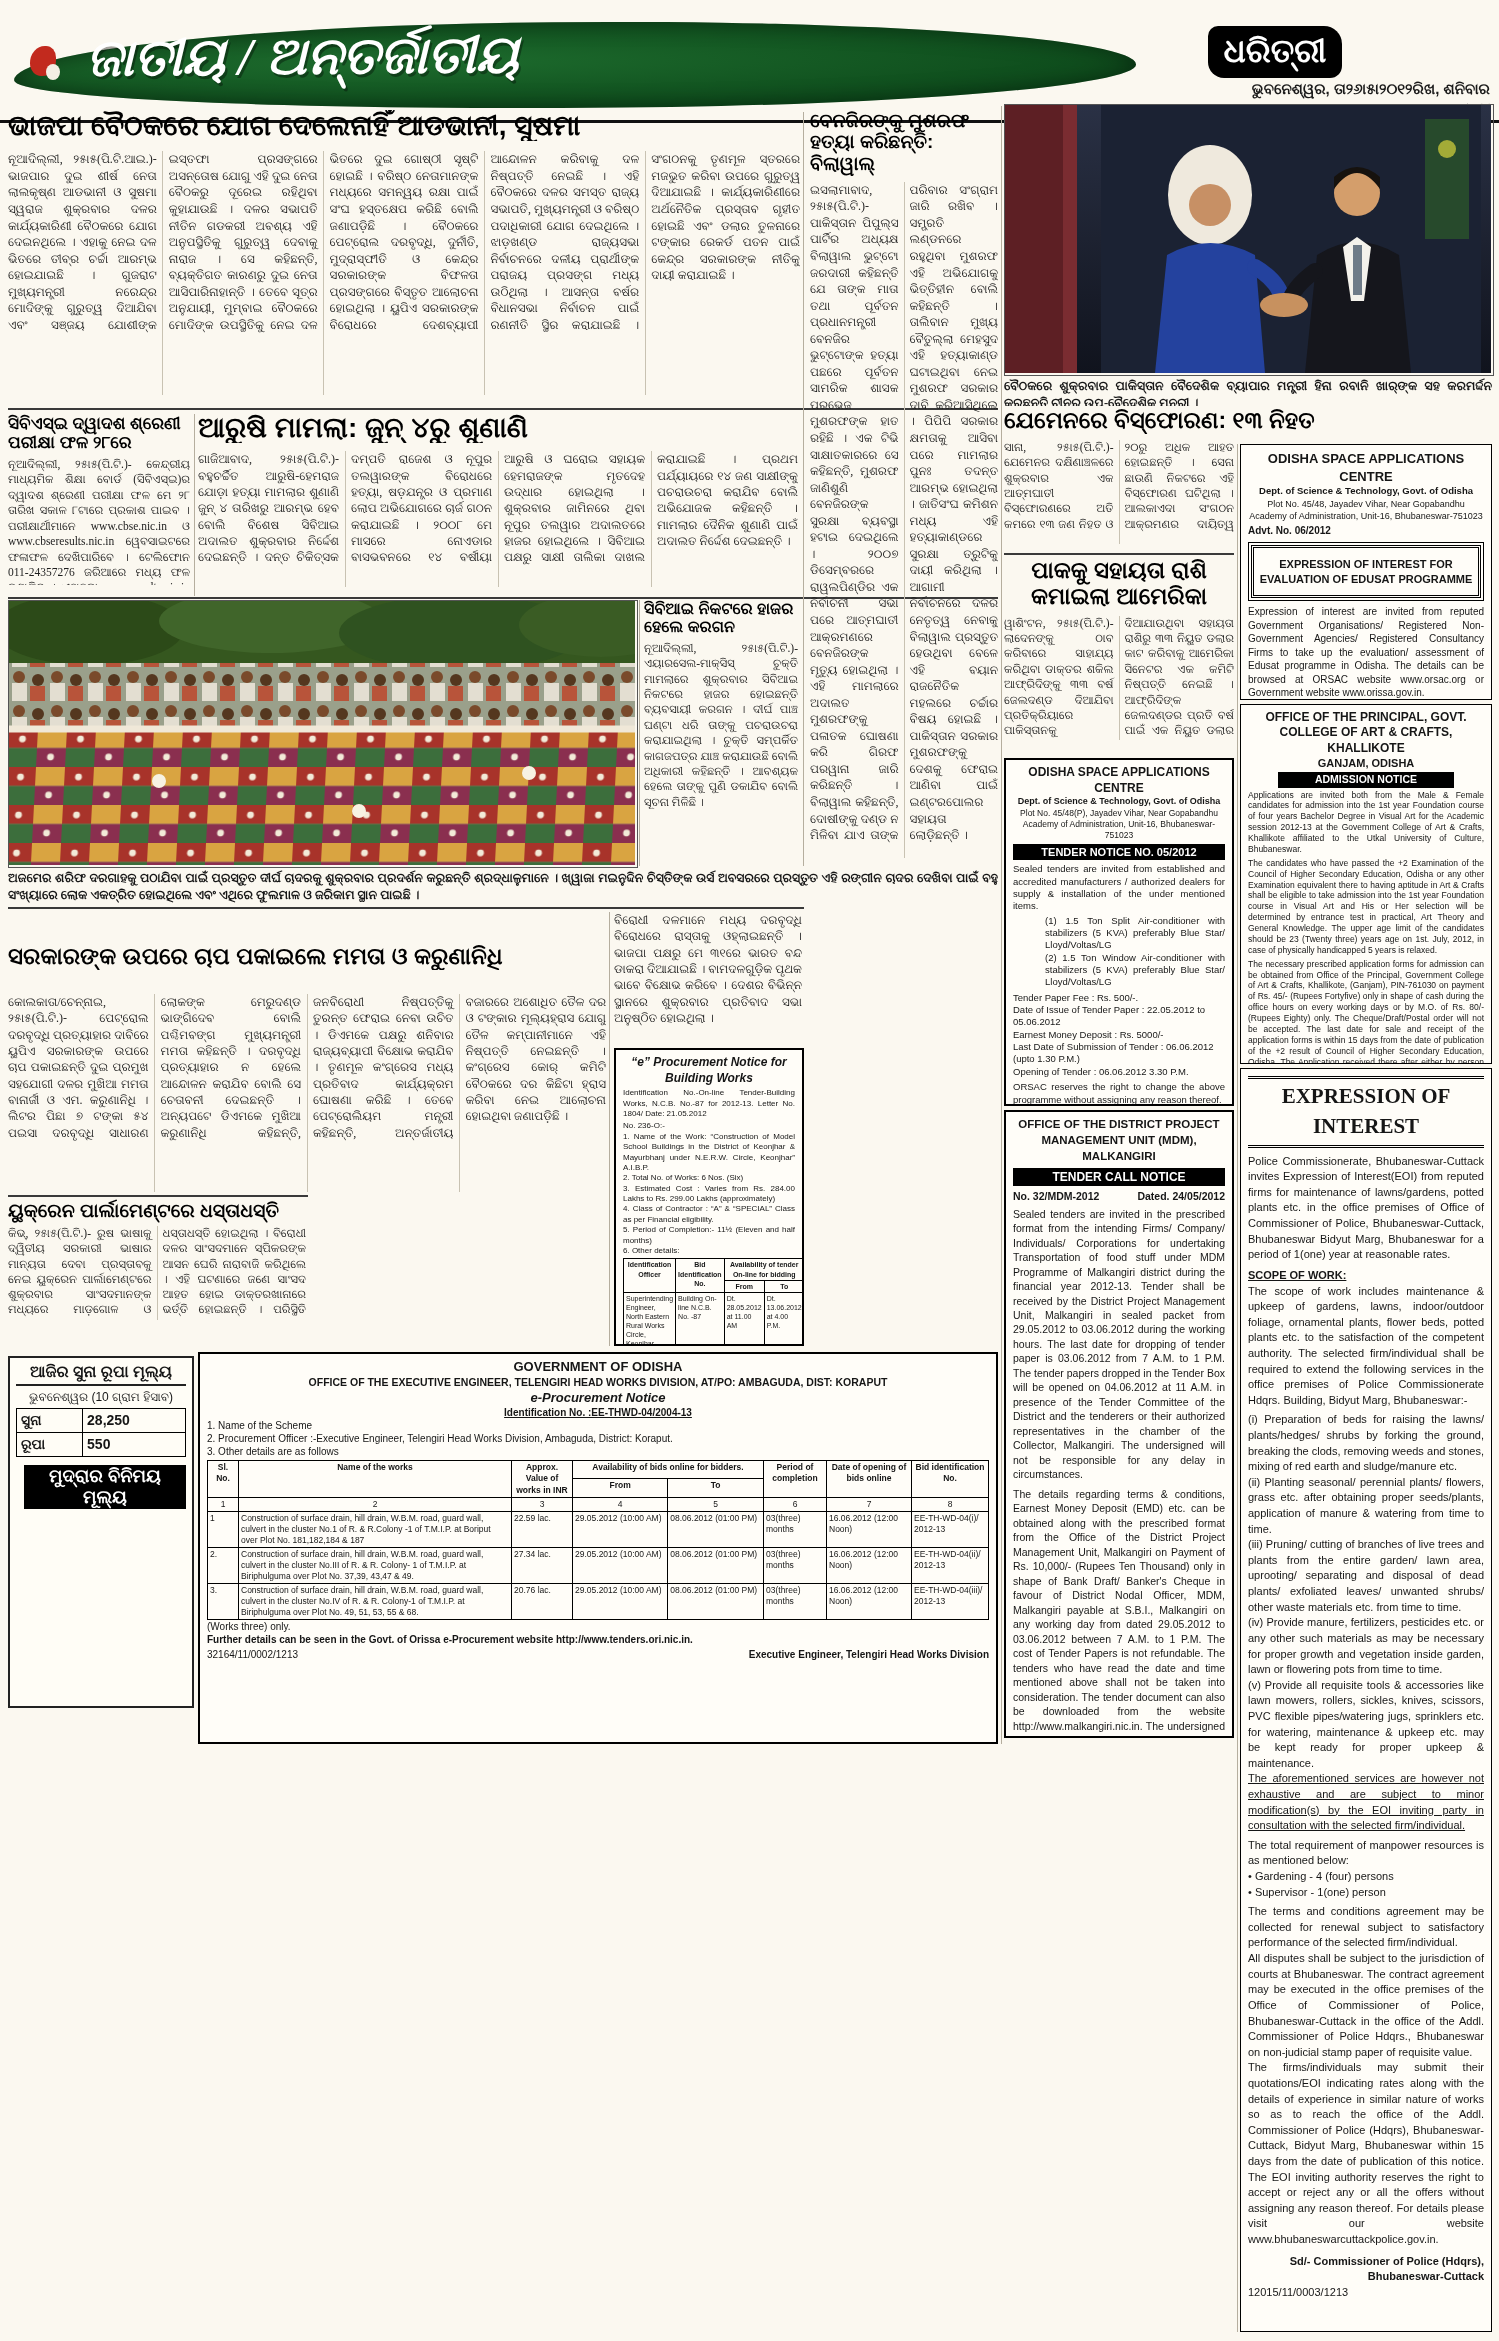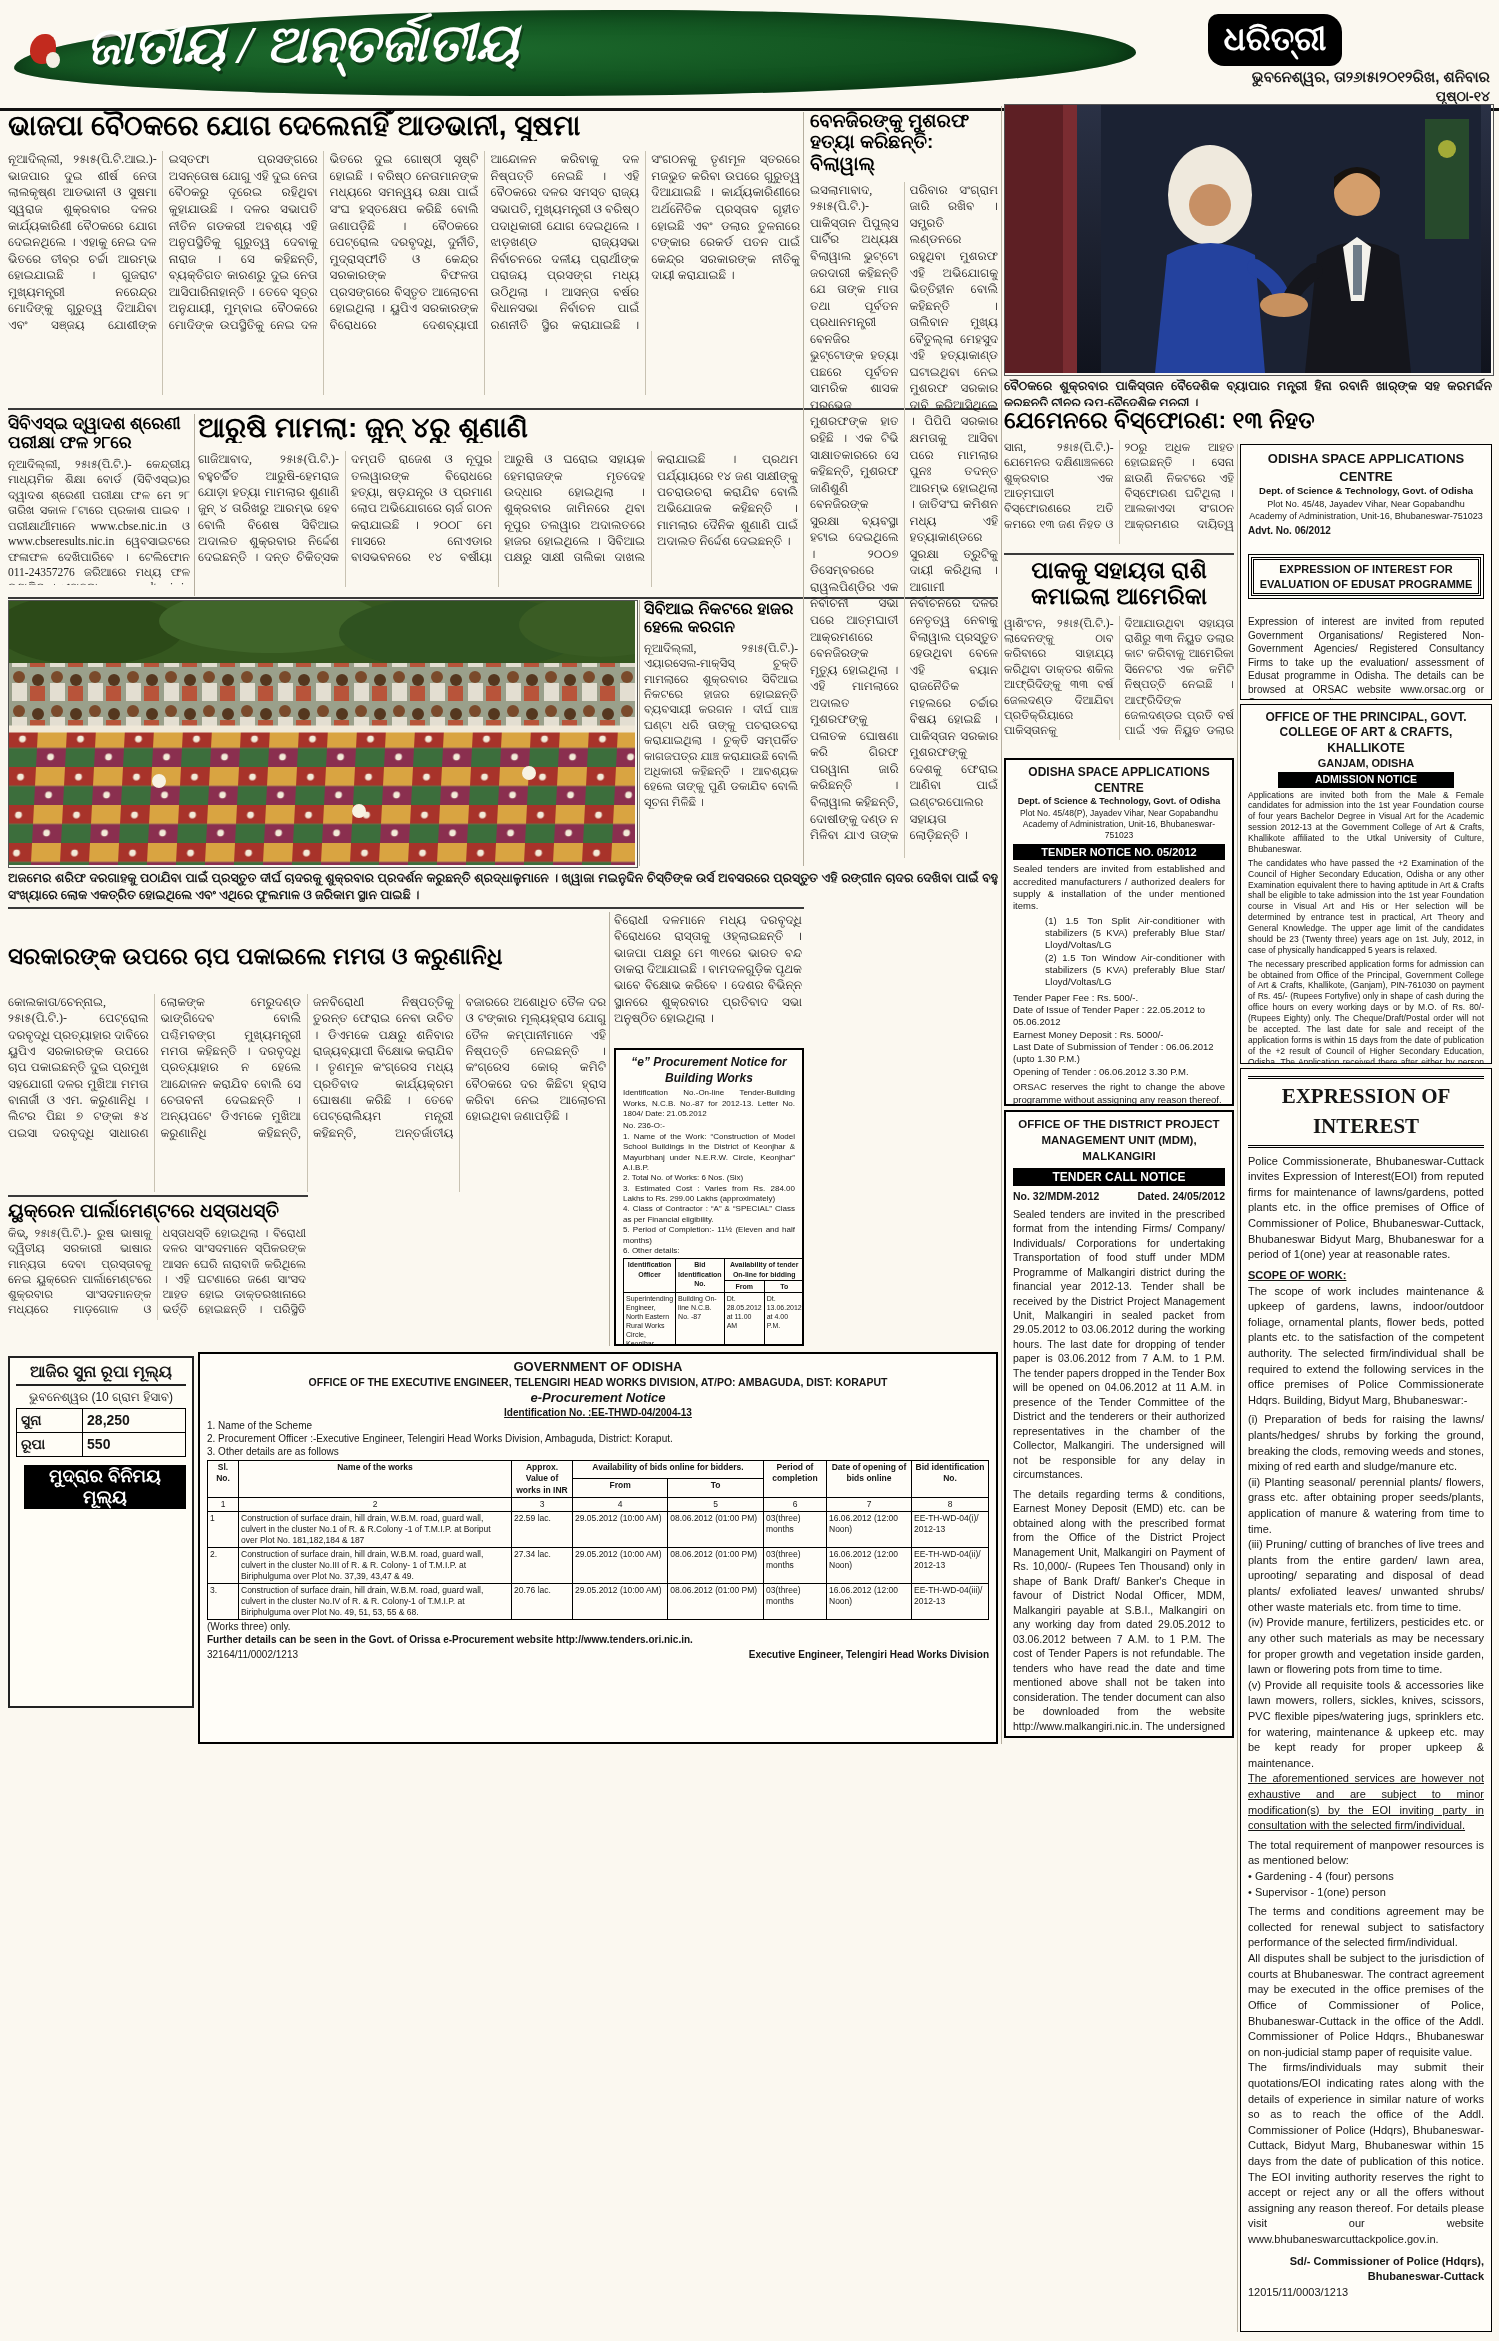--- a/index.html
+++ b/index.html
@@ -1,20 +1,20 @@
 <!DOCTYPE html>
 <html><head>
 <meta charset="utf-8">
 <style>
   html,body{margin:0;padding:0;background:#777;}
   .page{position:relative;width:1499px;height:2341px;background:#fbf8f0;color:#161616;
         font-family:"Liberation Serif",serif;overflow:hidden;}
   .abs{position:absolute;}
   
-  .mast{position:absolute;left:0;top:4px;width:1499px;height:104px;border-bottom:3px solid #111;}
+  .mast{position:absolute;left:0;top:16px;width:1499px;height:104px;border-bottom:3px solid #111;}
   .mast-band{position:absolute;left:14px;top:6px;width:1122px;height:86px;
     background:radial-gradient(ellipse at 35% 45%, #1d6b2d 0%, #0d4a1b 75%);
     border-radius:48% 52% 46% 54%/62% 55% 45% 38%;transform:rotate(-.5deg);
     box-shadow:inset 0 0 22px rgba(0,0,0,.4);}
   .mast-title{position:absolute;left:86px;top:12px;font-size:52px;line-height:1.1;color:#fff;
     font-family:"Liberation Serif",serif;font-style:italic;font-weight:700;
     text-shadow:2px 3px 0 rgba(0,0,0,.35);transform:rotate(-.5deg);white-space:nowrap;}
   .mast-orn1{position:absolute;left:30px;top:30px;width:26px;height:30px;background:#c22a1e;border-radius:60% 40% 55% 45%;}
   .mast-orn2{position:absolute;left:46px;top:48px;width:14px;height:16px;background:#f3efe4;border-radius:50%;}
   .paper-badge{position:absolute;left:1208px;top:10px;width:134px;height:52px;background:#000000;
@@ -43,21 +43,21 @@
   .rt{text-align:right;}
   .tbl{border-collapse:collapse;width:100%;}
   .tbl th,.tbl td{border:1px solid #000;padding:1px 2px;vertical-align:top;text-align:left;font-weight:400;}
   .tbl th{font-weight:700;text-align:center;}
   
   .rates{position:absolute;border:2px solid #222;background:#fffdf6;box-sizing:border-box;padding:5px 6px;
     font-family:"Liberation Sans",sans-serif;}
   .rates .tbl td{font-size:14px;font-weight:700;padding:3px 4px;}
   .eoi-title{font-family:"Liberation Serif",serif;font-weight:700;font-size:21px;text-align:center;
     border-top:3px double #000;border-bottom:3px double #000;padding:3px 0;margin:2px 0 6px 0;}
-  .dbl-box{border:1px solid #000;outline:3px double #000;outline-offset:-6px;padding:7px 6px;margin:16px 0;}
+  .dbl-box{border:1px solid #000;outline:3px double #000;outline-offset:-6px;padding:14px 6px;margin:4px 0;}
 </style>
 </head>
 <body>
 
 <div class="page">
 
   <header class="mast">
     <div class="mast-band"></div>
     <div class="mast-orn1"></div>
     <div class="mast-orn2"></div>

